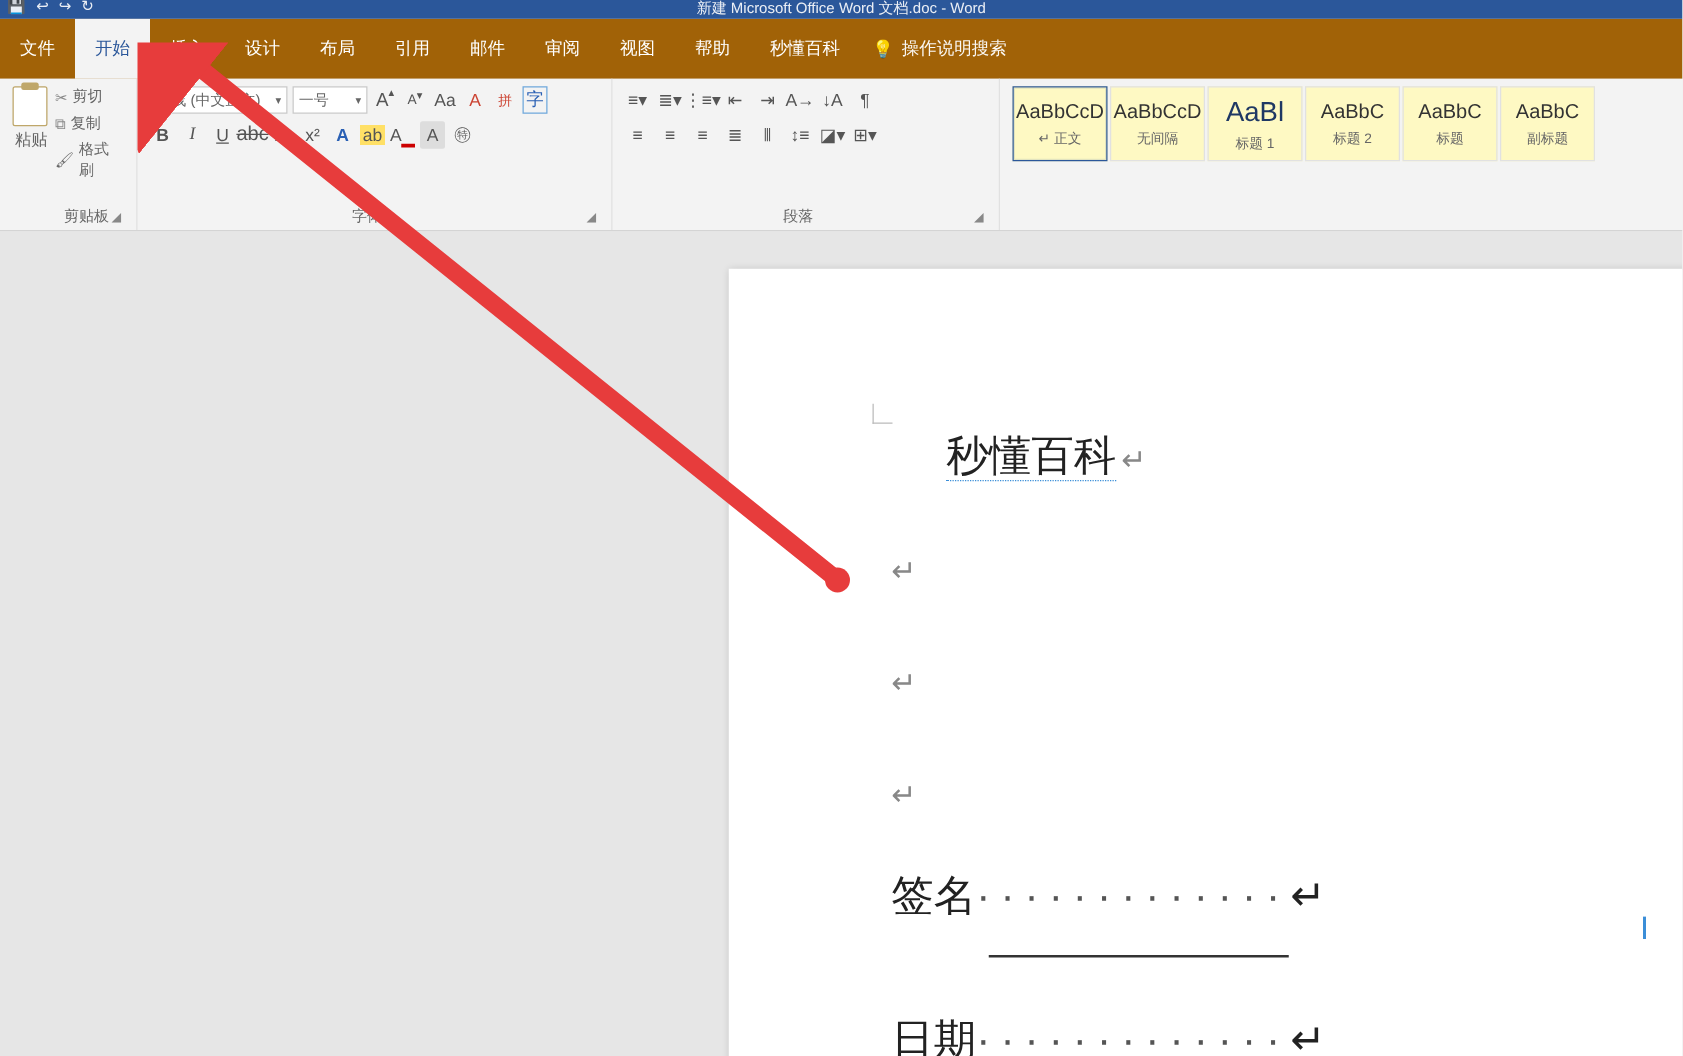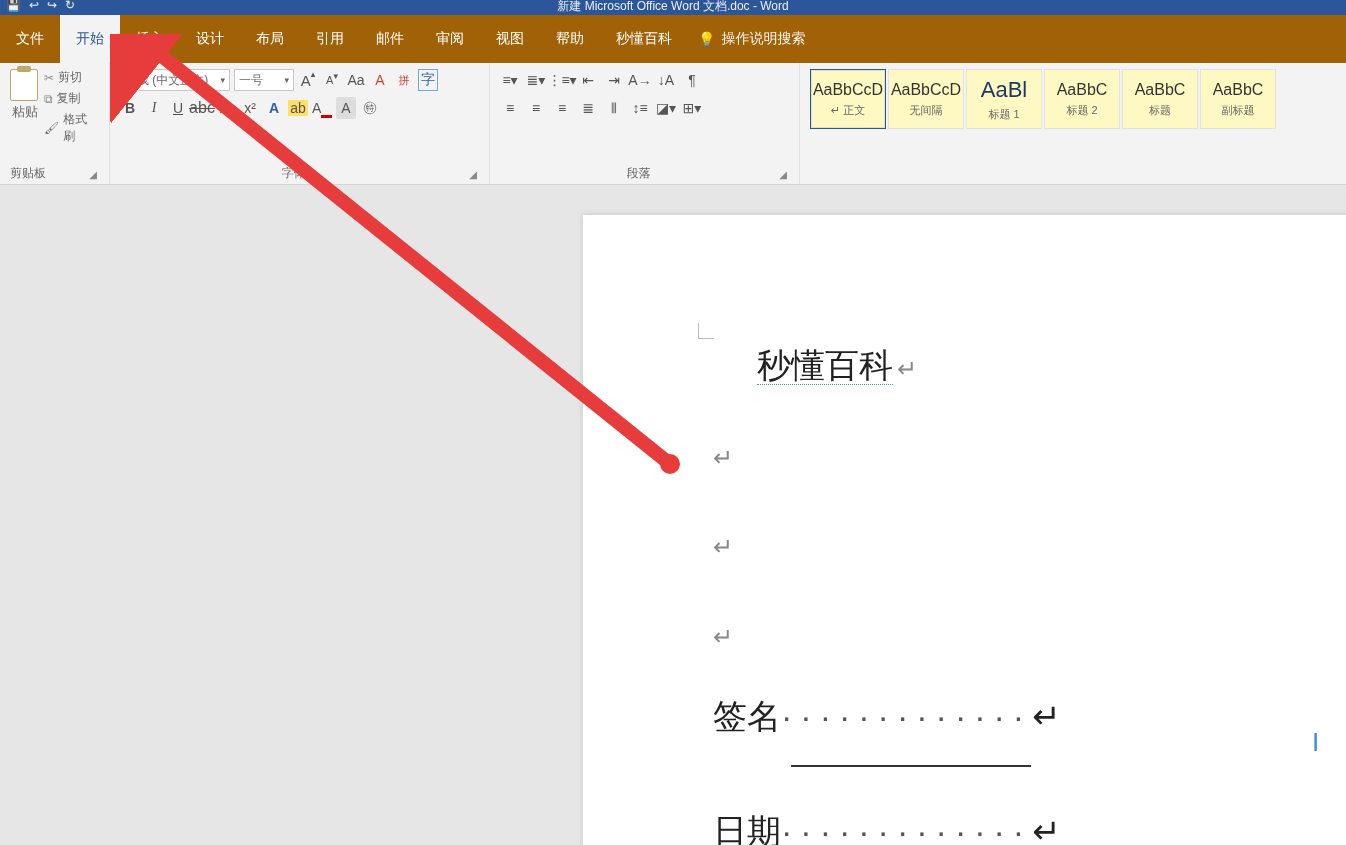--- a/index.html
+++ b/index.html
@@ -309,21 +309,21 @@
         <div class="row">
           <span class="copy-icon"></span>
           <span>复制</span>
         </div>
         <div class="row">
           <span class="fmt-brush-icon"></span>
           <span>格式刷</span>
         </div>
       </div>
     </div>
-    <div style="display:flex; align-items:center; justify-content:space-between;">
+    <div style="display:flex; align-items:center; justify-content:flex-end;">
       <div class="group-label">剪贴板</div>
       <div class="launcher">◢</div>
     </div>
   </div>
 
   <div class="group font-group" style="width:380px">
     <div>
       <div class="row1">
         <div class="combo" style="width:110px">
           <span>等线 (中文正文)</span>

